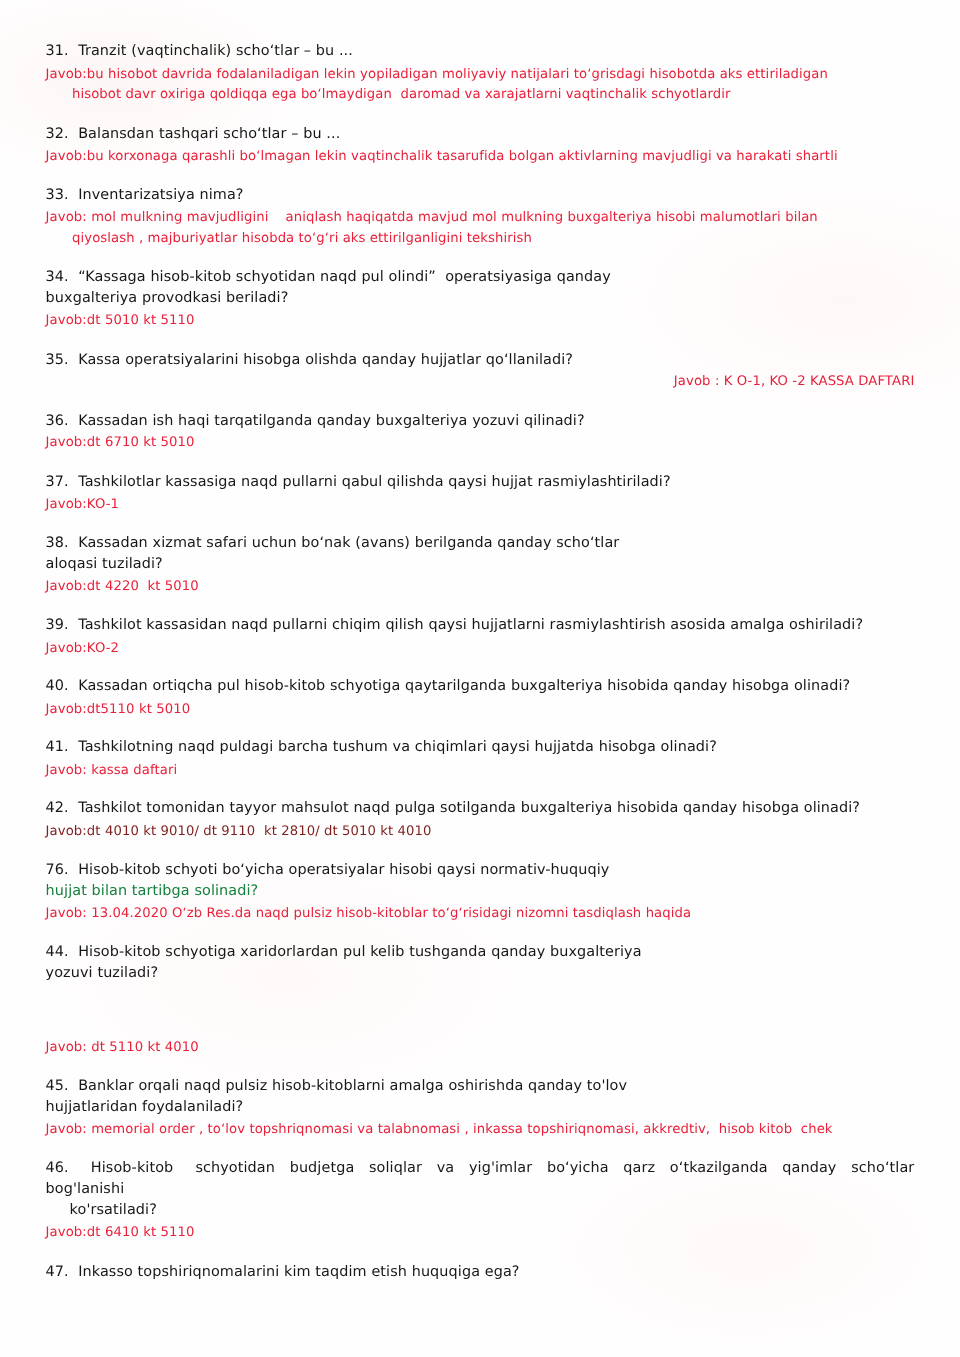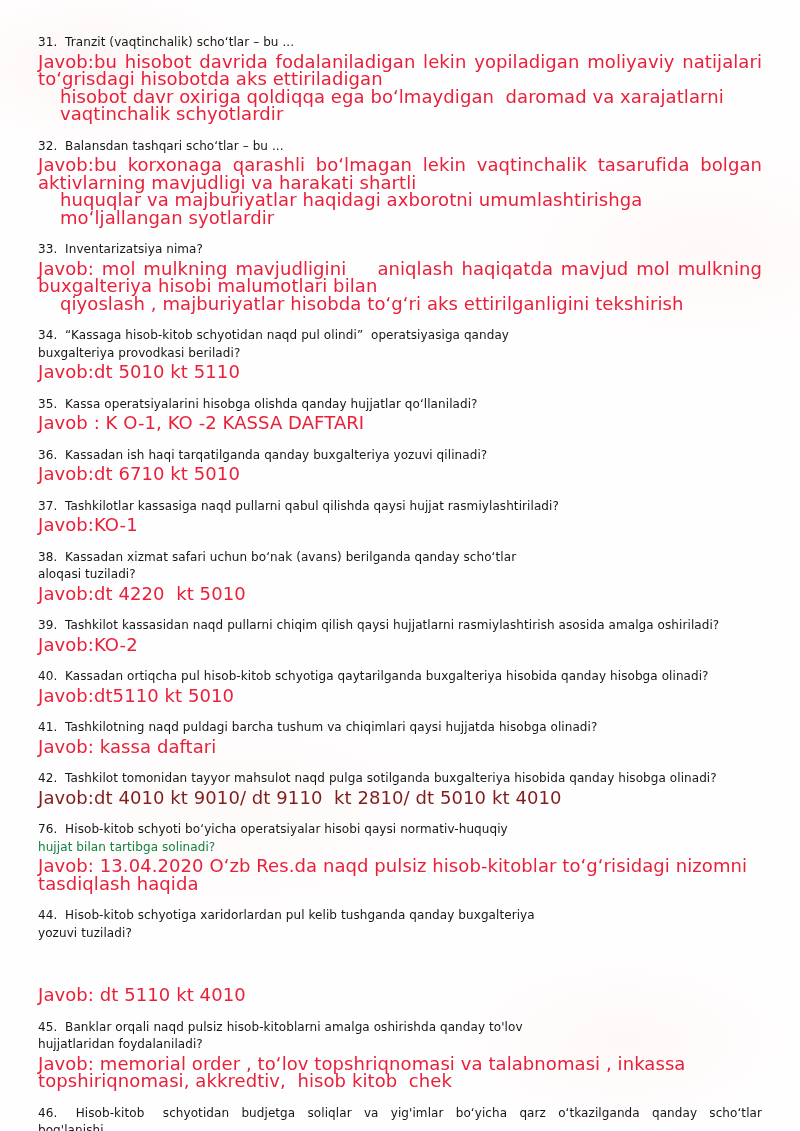--- a/index.html
+++ b/index.html
@@ -52,21 +52,21 @@
     white-space: pre-wrap;
   }
   .q-line.justified {
     text-align: justify;
     text-justify: inter-word;
   }
   .q-line.hang {
     padding-left: 20px;
   }
   .a-line {
-    font-size: 18px;
+    font-size: 11px;
     line-height: 17.5px;
     color: #e8203a;
     letter-spacing: .08px;
     margin: 0;
     white-space: pre-wrap;
   }
   .a-line.justified {
     text-align: justify;
     text-justify: inter-word;
   }
@@ -86,41 +86,40 @@
         <p class="q-line" style="color: rgb(23, 23, 23);">31.  Tranzit (vaqtinchalik) scho‘tlar – bu ...</p>
         <div class="a-group">
           <p class="a-line justified" style="color: rgb(232, 32, 58);">Javob:bu hisobot davrida fodalaniladigan lekin yopiladigan moliyaviy natijalari to‘grisdagi hisobotda aks ettiriladigan</p>
           <p class="a-line hang" style="color: rgb(232, 32, 58);">hisobot davr oxiriga qoldiqqa ega bo‘lmaydigan  daromad va xarajatlarni vaqtinchalik schyotlardir</p>
         </div>
       </div>
       <div class="qa-block">
         <p class="q-line" style="color: rgb(23, 23, 23);">32.  Balansdan tashqari scho‘tlar – bu ...</p>
         <div class="a-group">
           <p class="a-line justified" style="color: rgb(232, 32, 58);">Javob:bu korxonaga qarashli bo‘lmagan lekin vaqtinchalik tasarufida bolgan aktivlarning mavjudligi va harakati shartli</p>
-          <p class="a-line hang" style="color: rgb(232, 32, 58);">huquqlar va majburiyatlar haqidagi axborotni umumlashtirishga mo‘ljallangan syotlardir</p>
         </div>
       </div>
       <div class="qa-block">
         <p class="q-line" style="color: rgb(23, 23, 23);">33.  Inventarizatsiya nima?</p>
         <div class="a-group">
           <p class="a-line justified" style="color: rgb(232, 32, 58);">Javob: mol mulkning mavjudligini    aniqlash haqiqatda mavjud mol mulkning buxgalteriya hisobi malumotlari bilan</p>
           <p class="a-line hang" style="color: rgb(232, 32, 58);">qiyoslash , majburiyatlar hisobda to‘g‘ri aks ettirilganligini tekshirish</p>
         </div>
       </div>
       <div class="qa-block">
         <p class="q-line" style="color: rgb(23, 23, 23);">34.  “Kassaga hisob-kitob schyotidan naqd pul olindi”  operatsiyasiga qanday</p>
         <p class="q-line" style="color: rgb(23, 23, 23);">buxgalteriya provodkasi beriladi?</p>
         <div class="a-group">
           <p class="a-line" style="color: rgb(232, 32, 58);">Javob:dt 5010 kt 5110</p>
         </div>
       </div>
       <div class="qa-block">
         <p class="q-line" style="color: rgb(23, 23, 23);">35.  Kassa operatsiyalarini hisobga olishda qanday hujjatlar qo‘llaniladi?</p>
         <div class="a-group">
-          <p class="a-line" style="color: rgb(232, 32, 58);">Javob : K O-1, KO -2 KASSA DAFTARI</p>
+          <p class="a-line" style="color: rgb(232, 32, 58); text-align: right;">Javob : K O-1, KO -2 KASSA DAFTARI</p>
         </div>
       </div>
       <div class="qa-block">
         <p class="q-line" style="color: rgb(23, 23, 23);">36.  Kassadan ish haqi tarqatilganda qanday buxgalteriya yozuvi qilinadi?</p>
         <div class="a-group">
           <p class="a-line" style="color: rgb(232, 32, 58);">Javob:dt 6710 kt 5010</p>
         </div>
       </div>
       <div class="qa-block">
         <p class="q-line" style="color: rgb(23, 23, 23);">37.  Tashkilotlar kassasiga naqd pullarni qabul qilishda qaysi hujjat rasmiylashtiriladi?</p>

